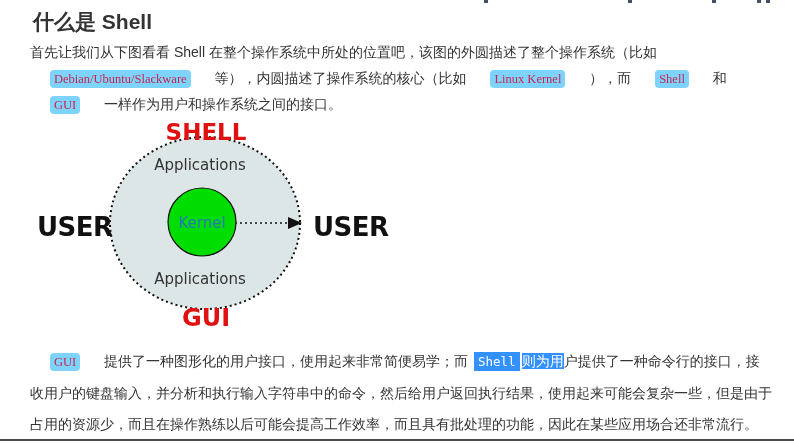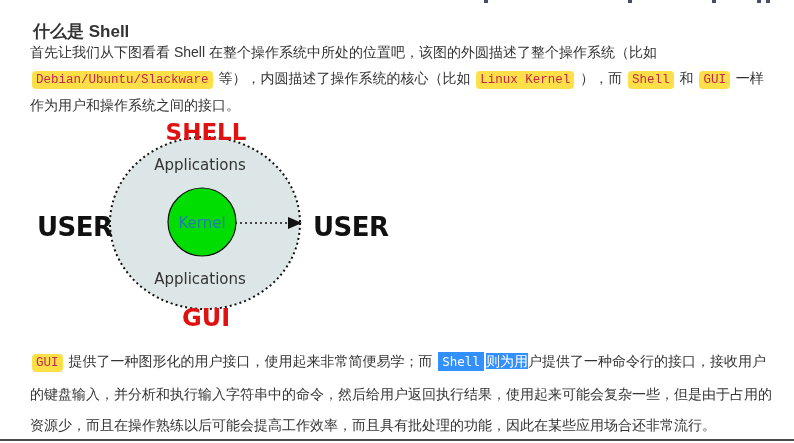--- a/index.html
+++ b/index.html
@@ -5,44 +5,44 @@
   * { margin: 0; padding: 0; box-sizing: border-box; }
   html, body { width: 794px; height: 443px; overflow: hidden; }
   body {
     position: relative;
     background: #ffffff;
     font-family: "Liberation Sans", "DejaVu Sans", sans-serif;
     color: #333333;
   }
   .page-title {
     position: absolute;
-    left: 33px; top: 20px;
-    font-size: 17px;
+    left: 33px; top: 8px;
+    font-size: 21px;
     font-weight: bold;
     color: #333333;
   }
   .para {
     position: absolute;
     left: 30px;
     width: 742px;
     font-size: 14px;
     line-height: 25.5px;
     color: #333333;
   }
   #para-1 { top: 40px; }
   #para-2 { top: 346px; line-height: 31px; }
   .seg { white-space: pre-wrap; }
   .seg-code {
-    font-family: Liberation Mono, monospace;
+    font-family: Liberation Serif, serif;
     font-size: 12.5px;
     color: #c7254e;
-    background: #fde047;
+    background: #7dd3fc;
     padding: 2px 4px;
     border-radius: 4px;
-    margin: 0 2px;
+    margin: 0 20px;
   }
   .seg-code-selected {
     font-family: "DejaVu Sans Mono", "Liberation Mono", monospace;
     font-size: 12.5px;
     color: #ffffff;
     background: #3390ff;
     padding: 2px 4px;
     border-radius: 0;
     margin: 0 2px;
   }

